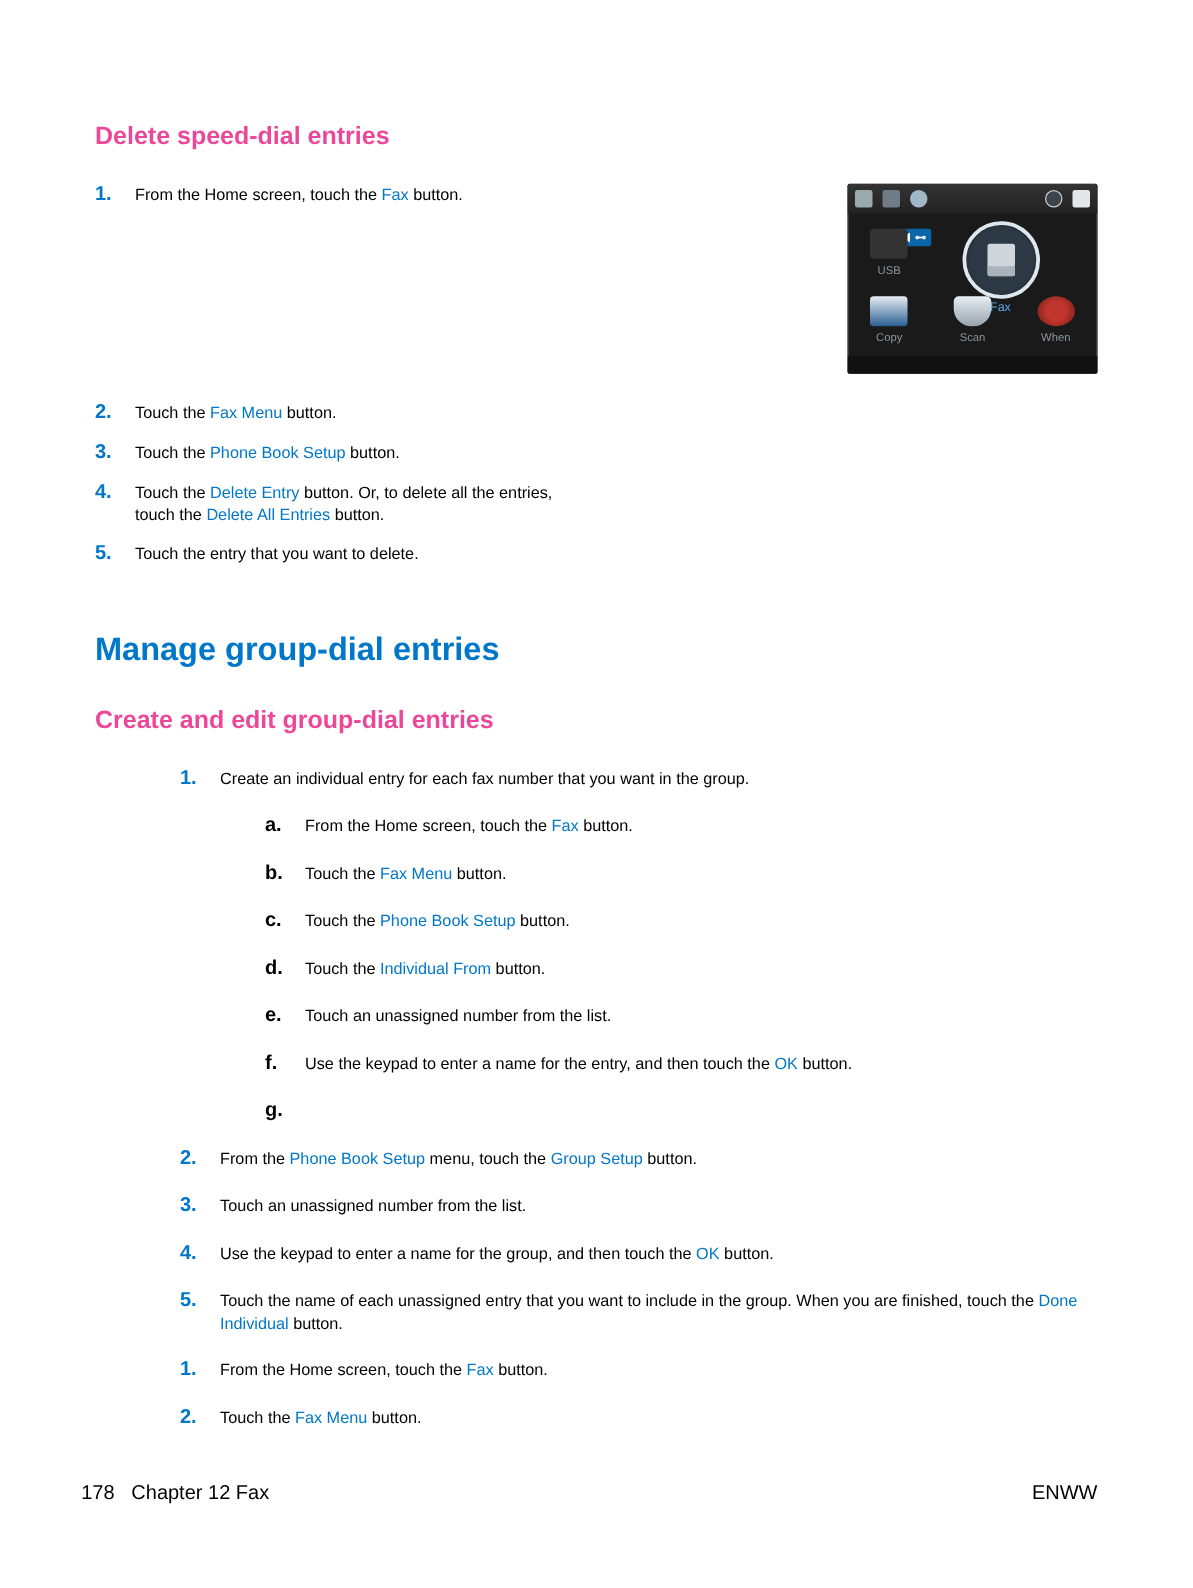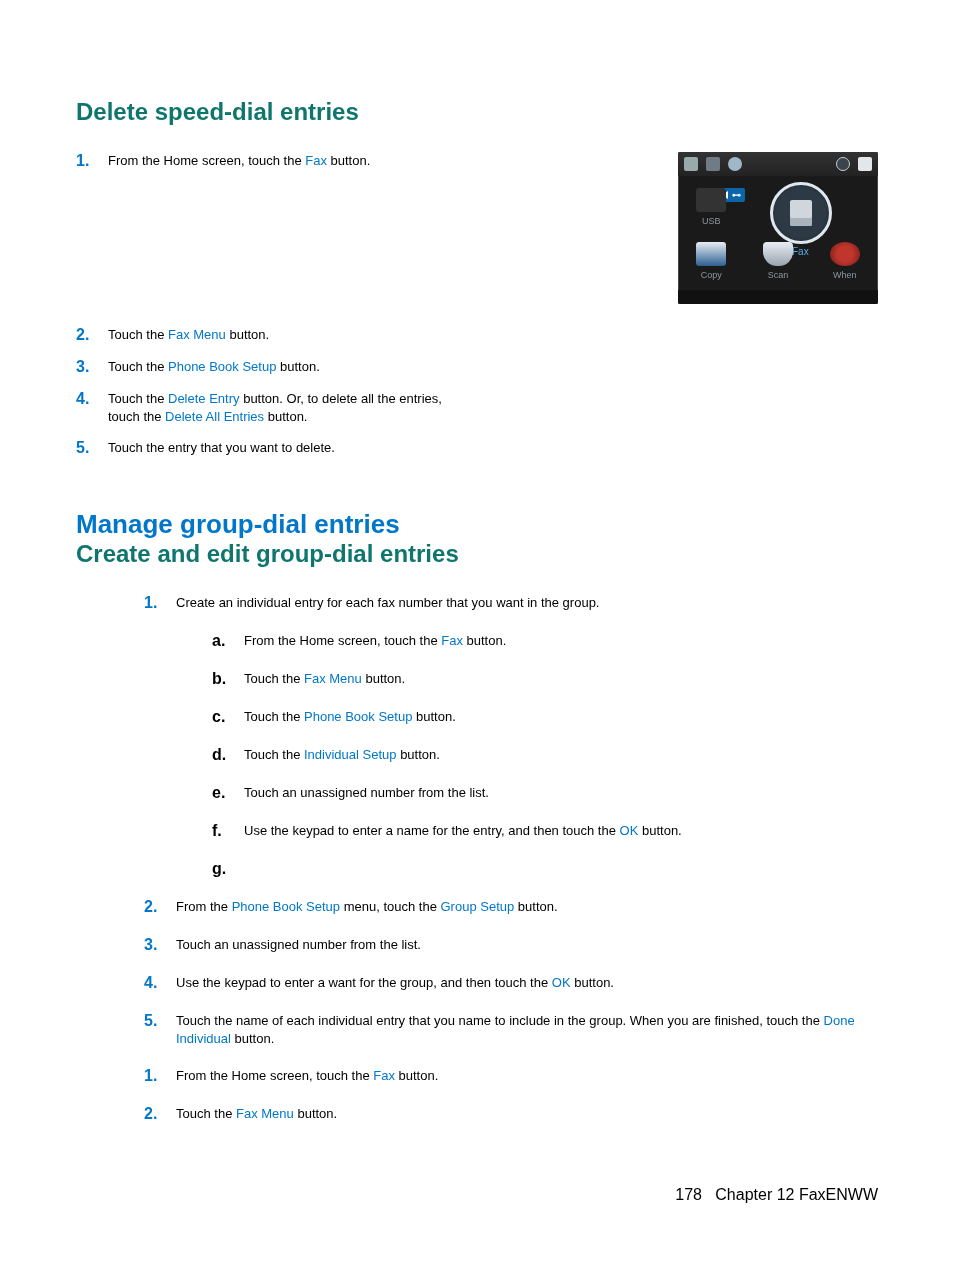--- a/index.html
+++ b/index.html
@@ -1,19 +1,19 @@
 <!DOCTYPE html>
 <html><head>
 <meta charset="utf-8">
 <style>
   * { box-sizing: border-box; margin: 0; padding: 0; }
   html, body { width: 954px; height: 1270px; background: #fff; font-family: Arial, Helvetica, sans-serif; color: #000; }
   .page { position: relative; width: 954px; height: 1270px; padding: 98px 76px 0 76px; }
-  .h3 { color: #0f766e; font-size: 24px; font-weight: bold; margin-bottom: 26px; }
-  .h2 { color: #0077c8; font-size: 26px; font-weight: bold; margin-top: 52px; }
+  .h3 { color: #ec4899; font-size: 20px; font-weight: bold; margin-bottom: 26px; }
+  .h2 { color: #0077c8; font-size: 26px; font-weight: bold; margin-top: 52px; margin-bottom: 30px; }
   .link { color: #0077c8; }
   .step-row { display: flex; align-items: flex-start; margin-bottom: 14px; }
   .step-num { color: #0077c8; font-weight: bold; width: 32px; flex: 0 0 32px; font-size: 16px; }
   .step-letter { font-weight: bold; width: 32px; flex: 0 0 32px; font-size: 16px; }
   .step-body { font-size: 13px; line-height: 1.35; }
   .ol-outer { margin-left: 0; }
   .ol-inner { margin-left: 68px; margin-top: 6px; margin-bottom: 8px; }
   .ol-inner .step-row { margin-bottom: 18px; }
   .sect1 { display: flex; align-items: flex-start; gap: 28px; }
   .sect1-left { flex: 1; }
@@ -32,21 +32,21 @@
   .usb-badge { position:absolute; top:36px; left:40px; display:flex; align-items:center; background:#0a66a8; color:#fff; font-size:9px; padding:2px 4px; border-radius:2px; gap:4px;}
   .usb-badge .tri { width:0;height:0;border-top:4px solid transparent;border-bottom:4px solid transparent;border-right:6px solid #fff;}
   .fax-ring { position:absolute; top:30px; left:92px; width:62px; height:62px; border:3px solid #dfe8ee; border-radius:50%; background: radial-gradient(circle at 50% 50%, #2d3944 60%, #1b232b 100%); display:flex; align-items:center; justify-content:center;}
   .fax-ring .fic { width:22px; height:26px; background:#cfd6dc; border-radius:2px; box-shadow: inset 0 -8px 0 #aab3bb;}
   .fax-lab { position:absolute; top:94px; left:114px; color:#5da9e6; font-size:10px; }
   .ss-bot { position:absolute; bottom:0; left:0; right:0; height:14px; background:#111; color:#6b7885; font-size:8px; display:flex; justify-content:flex-end; align-items:center; padding-right:6px;}
   .i-copy { background: linear-gradient(#e8eef4,#2b5f92); }
   .i-scan { background: linear-gradient(#e8eef4,#98a3ad); border-radius:4px 4px 14px 14px;}
   .i-apps { background: radial-gradient(circle,#c0362c 40%,#6d1c16 100%); border-radius:50%;}
   .i-usb  { background:#333; }
-  .footer { position: absolute; bottom: 66px; left: 65px; right: 76px; display:flex; justify-content:flex-end; font-size:16px; }
+  .footer { position: absolute; bottom: 66px; left: 65px; right: 76px; display:flex; justify-content:space-between; font-size:16px; }
   .indent { margin-left: 68px; }
   .create-list .step-row { margin-bottom: 20px; }
   .delete-group-list .step-row { margin-bottom: 20px; }
   .space-top { margin-top: 8px; }
 </style>
 </head>
 <body>
 
 <div class="page">
 
@@ -152,21 +152,21 @@
       <div class="step-row">
         <div class="step-letter">b.</div>
         <div class="step-body"><span>Touch the </span><span class="link">Fax Menu</span><span> button.</span></div>
       </div>
       <div class="step-row">
         <div class="step-letter">c.</div>
         <div class="step-body"><span>Touch the </span><span class="link">Phone Book Setup</span><span> button.</span></div>
       </div>
       <div class="step-row">
         <div class="step-letter">d.</div>
-        <div class="step-body"><span>Touch the </span><span class="link">Individual Setup</span><span> button.</span></div>
+        <div class="step-body"><span>Touch the </span><span class="link">Individual From</span><span> button.</span></div>
       </div>
       <div class="step-row">
         <div class="step-letter">e.</div>
         <div class="step-body"><span>Touch an unassigned number from the list.</span></div>
       </div>
       <div class="step-row">
         <div class="step-letter">f.</div>
         <div class="step-body"><span>Use the keypad to enter a name for the entry, and then touch the </span><span class="link">OK</span><span> button.</span></div>
       </div>
       <div class="step-row">
@@ -177,25 +177,25 @@
     <div class="step-row">
       <div class="step-num">2.</div>
       <div class="step-body"><span>From the </span><span class="link">Phone Book Setup</span><span> menu, touch the </span><span class="link">Group Setup</span><span> button.</span></div>
     </div>
     <div class="step-row">
       <div class="step-num">3.</div>
       <div class="step-body"><span>Touch an unassigned number from the list.</span></div>
     </div>
     <div class="step-row">
       <div class="step-num">4.</div>
-      <div class="step-body"><span>Use the keypad to enter a want for the group, and then touch the </span><span class="link">OK</span><span> button.</span></div>
+      <div class="step-body"><span>Use the keypad to enter a name for the group, and then touch the </span><span class="link">OK</span><span> button.</span></div>
     </div>
     <div class="step-row">
       <div class="step-num">5.</div>
-      <div class="step-body"><span>Touch the name of each individual entry that you name to include in the group. When you are finished, touch the </span><span class="link">Done Individual</span><span> button.</span></div>
+      <div class="step-body"><span>Touch the name of each unassigned entry that you want to include in the group. When you are finished, touch the </span><span class="link">Done Individual</span><span> button.</span></div>
     </div>
   </div>
 
 
   <div class="indent delete-group-list">
     <div class="step-row">
       <div class="step-num">1.</div>
       <div class="step-body"><span>From the Home screen, touch the </span><span class="link">Fax</span><span> button.</span></div>
     </div>
     <div class="step-row">

